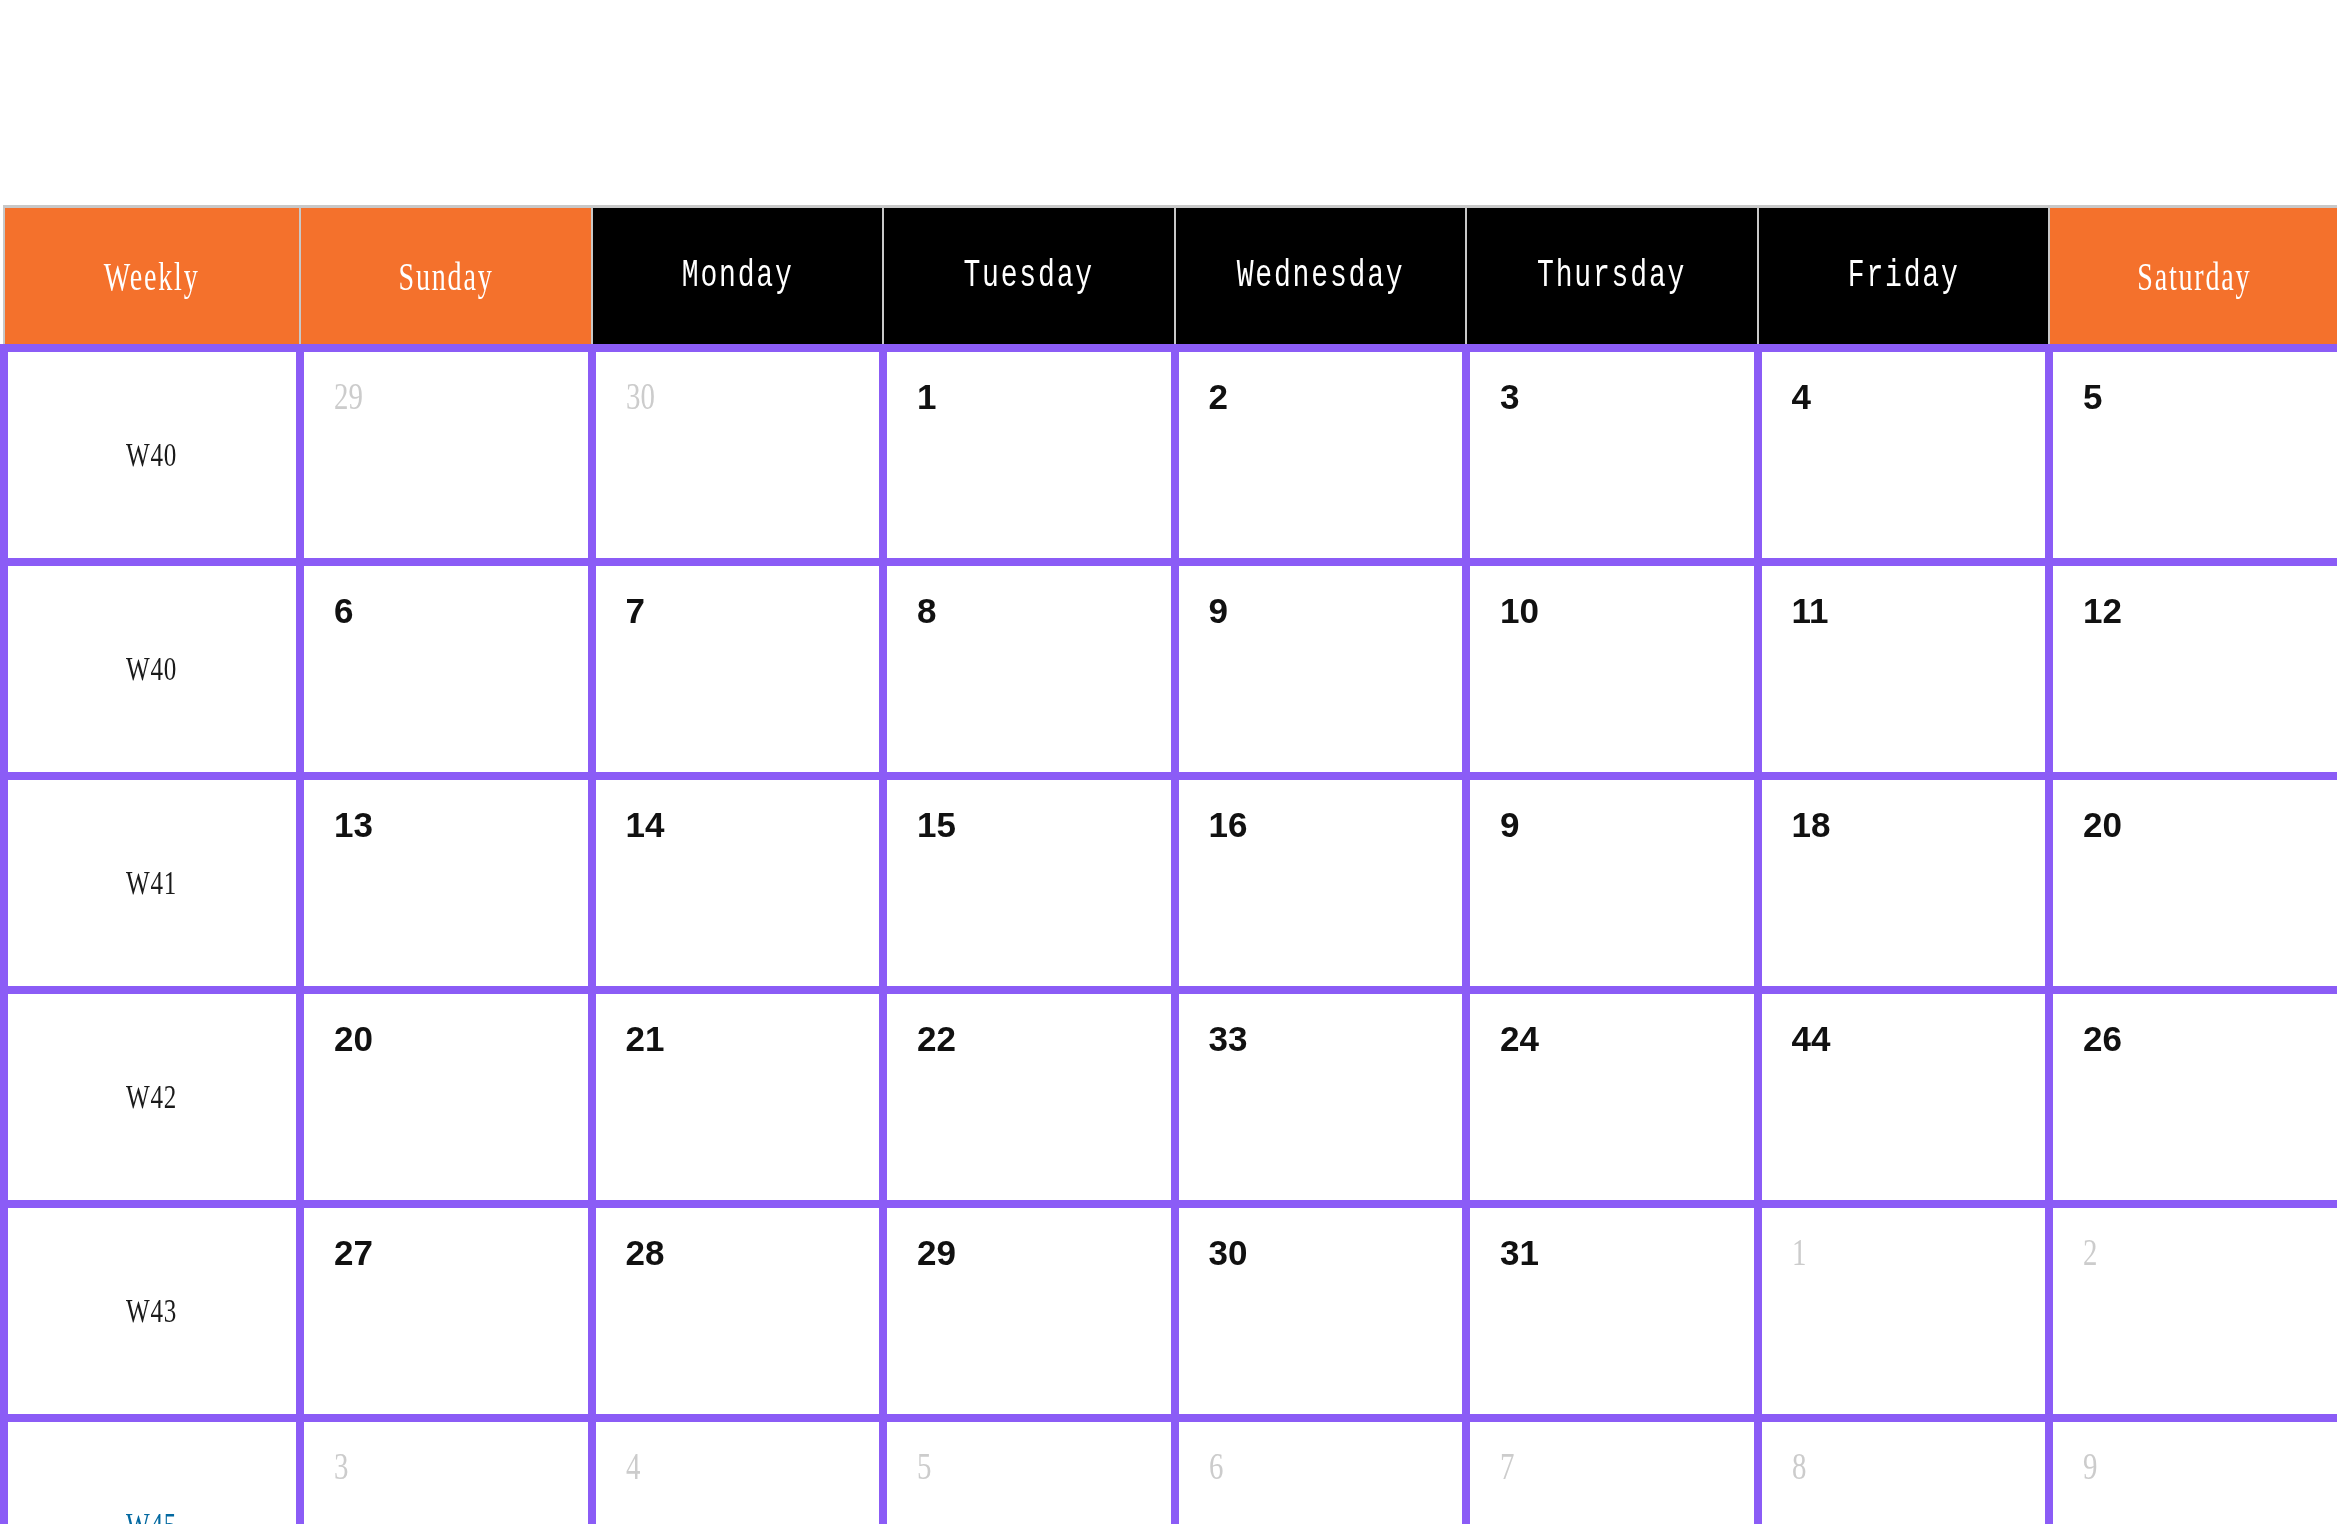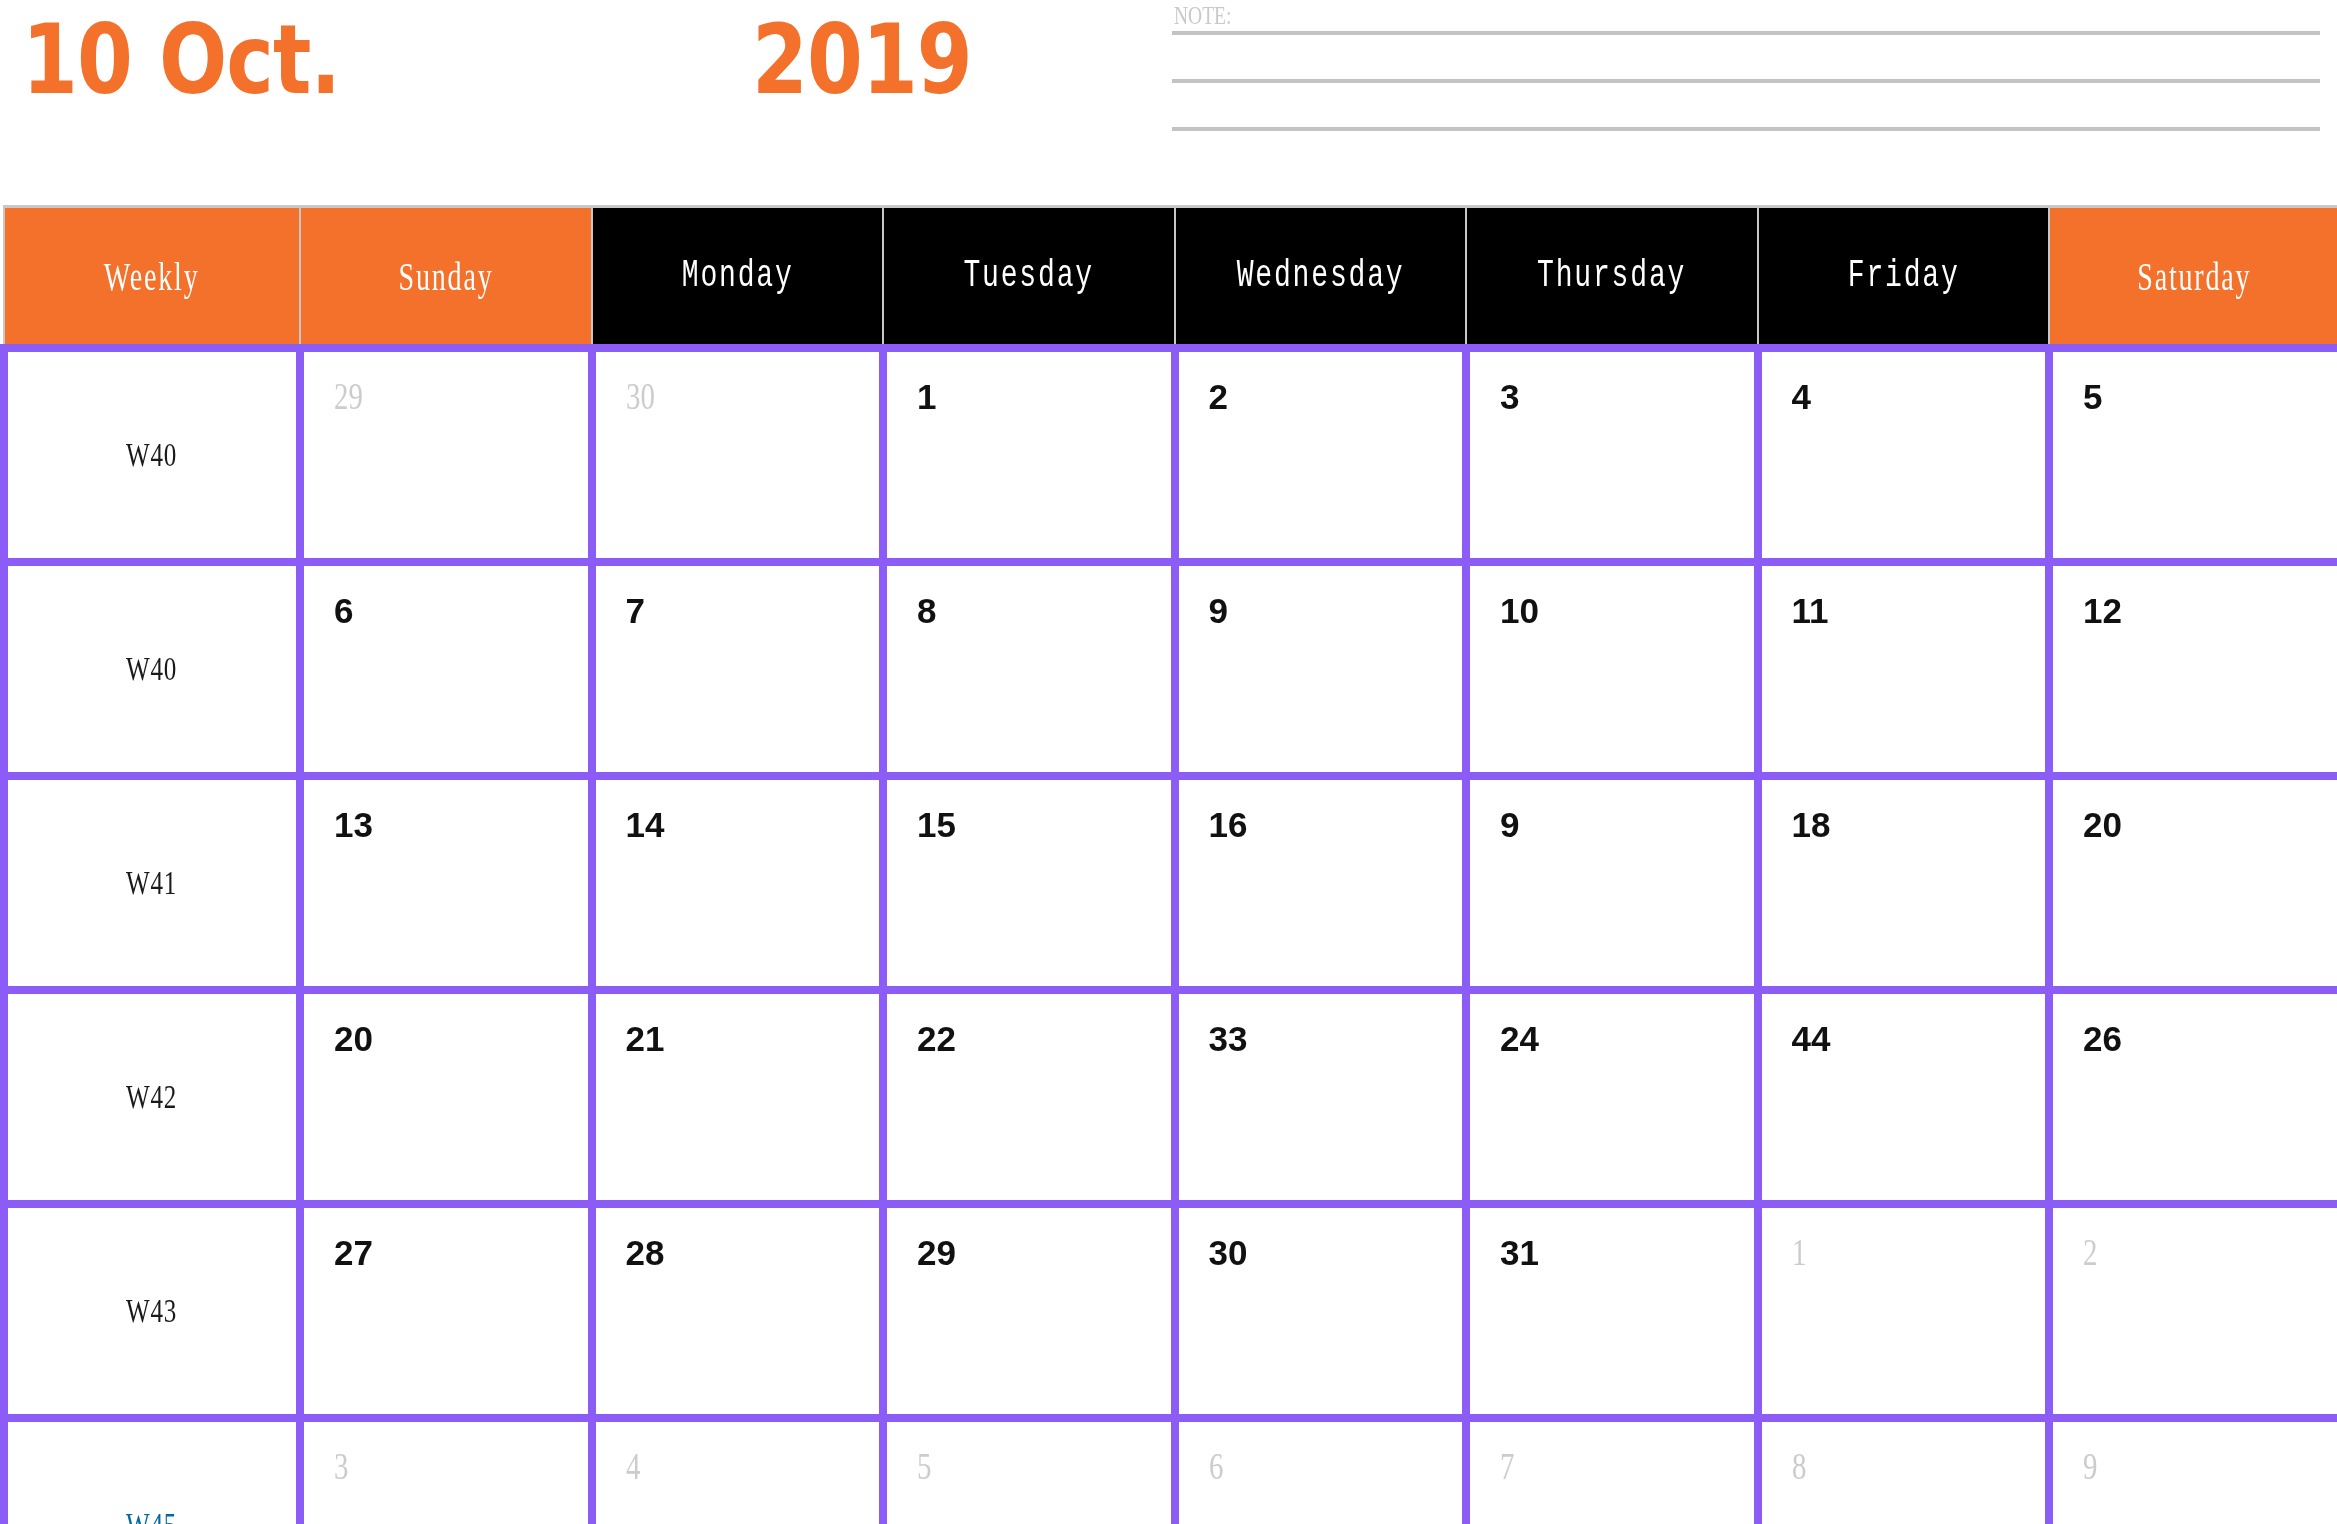--- a/index.html
+++ b/index.html
@@ -180,34 +180,20 @@
     color: #cccccc;
     transform: scaleX(0.78);
     transform-origin: left top;
   }
 </style>
 </head>
 <body>
 
 <div class="page">
 
-  <div class="header-area">
-
-    <div class="title-month">10 Oct.</div>
-
-    <div class="title-year">2019</div>
-
-    <div class="note-block">
-      <div class="note-label">NOTE:</div>
-      <div class="note-line l1"></div>
-      <div class="note-line l2"></div>
-      <div class="note-line l3"></div>
-    </div>
-
-  </div>
 
   <table class="calendar">
     <colgroup>
       <col class="c-week">
       <col class="c-day">
         <col class="c-day">
         <col class="c-day">
         <col class="c-day">
       <col class="c-day">
         <col class="c-day">

